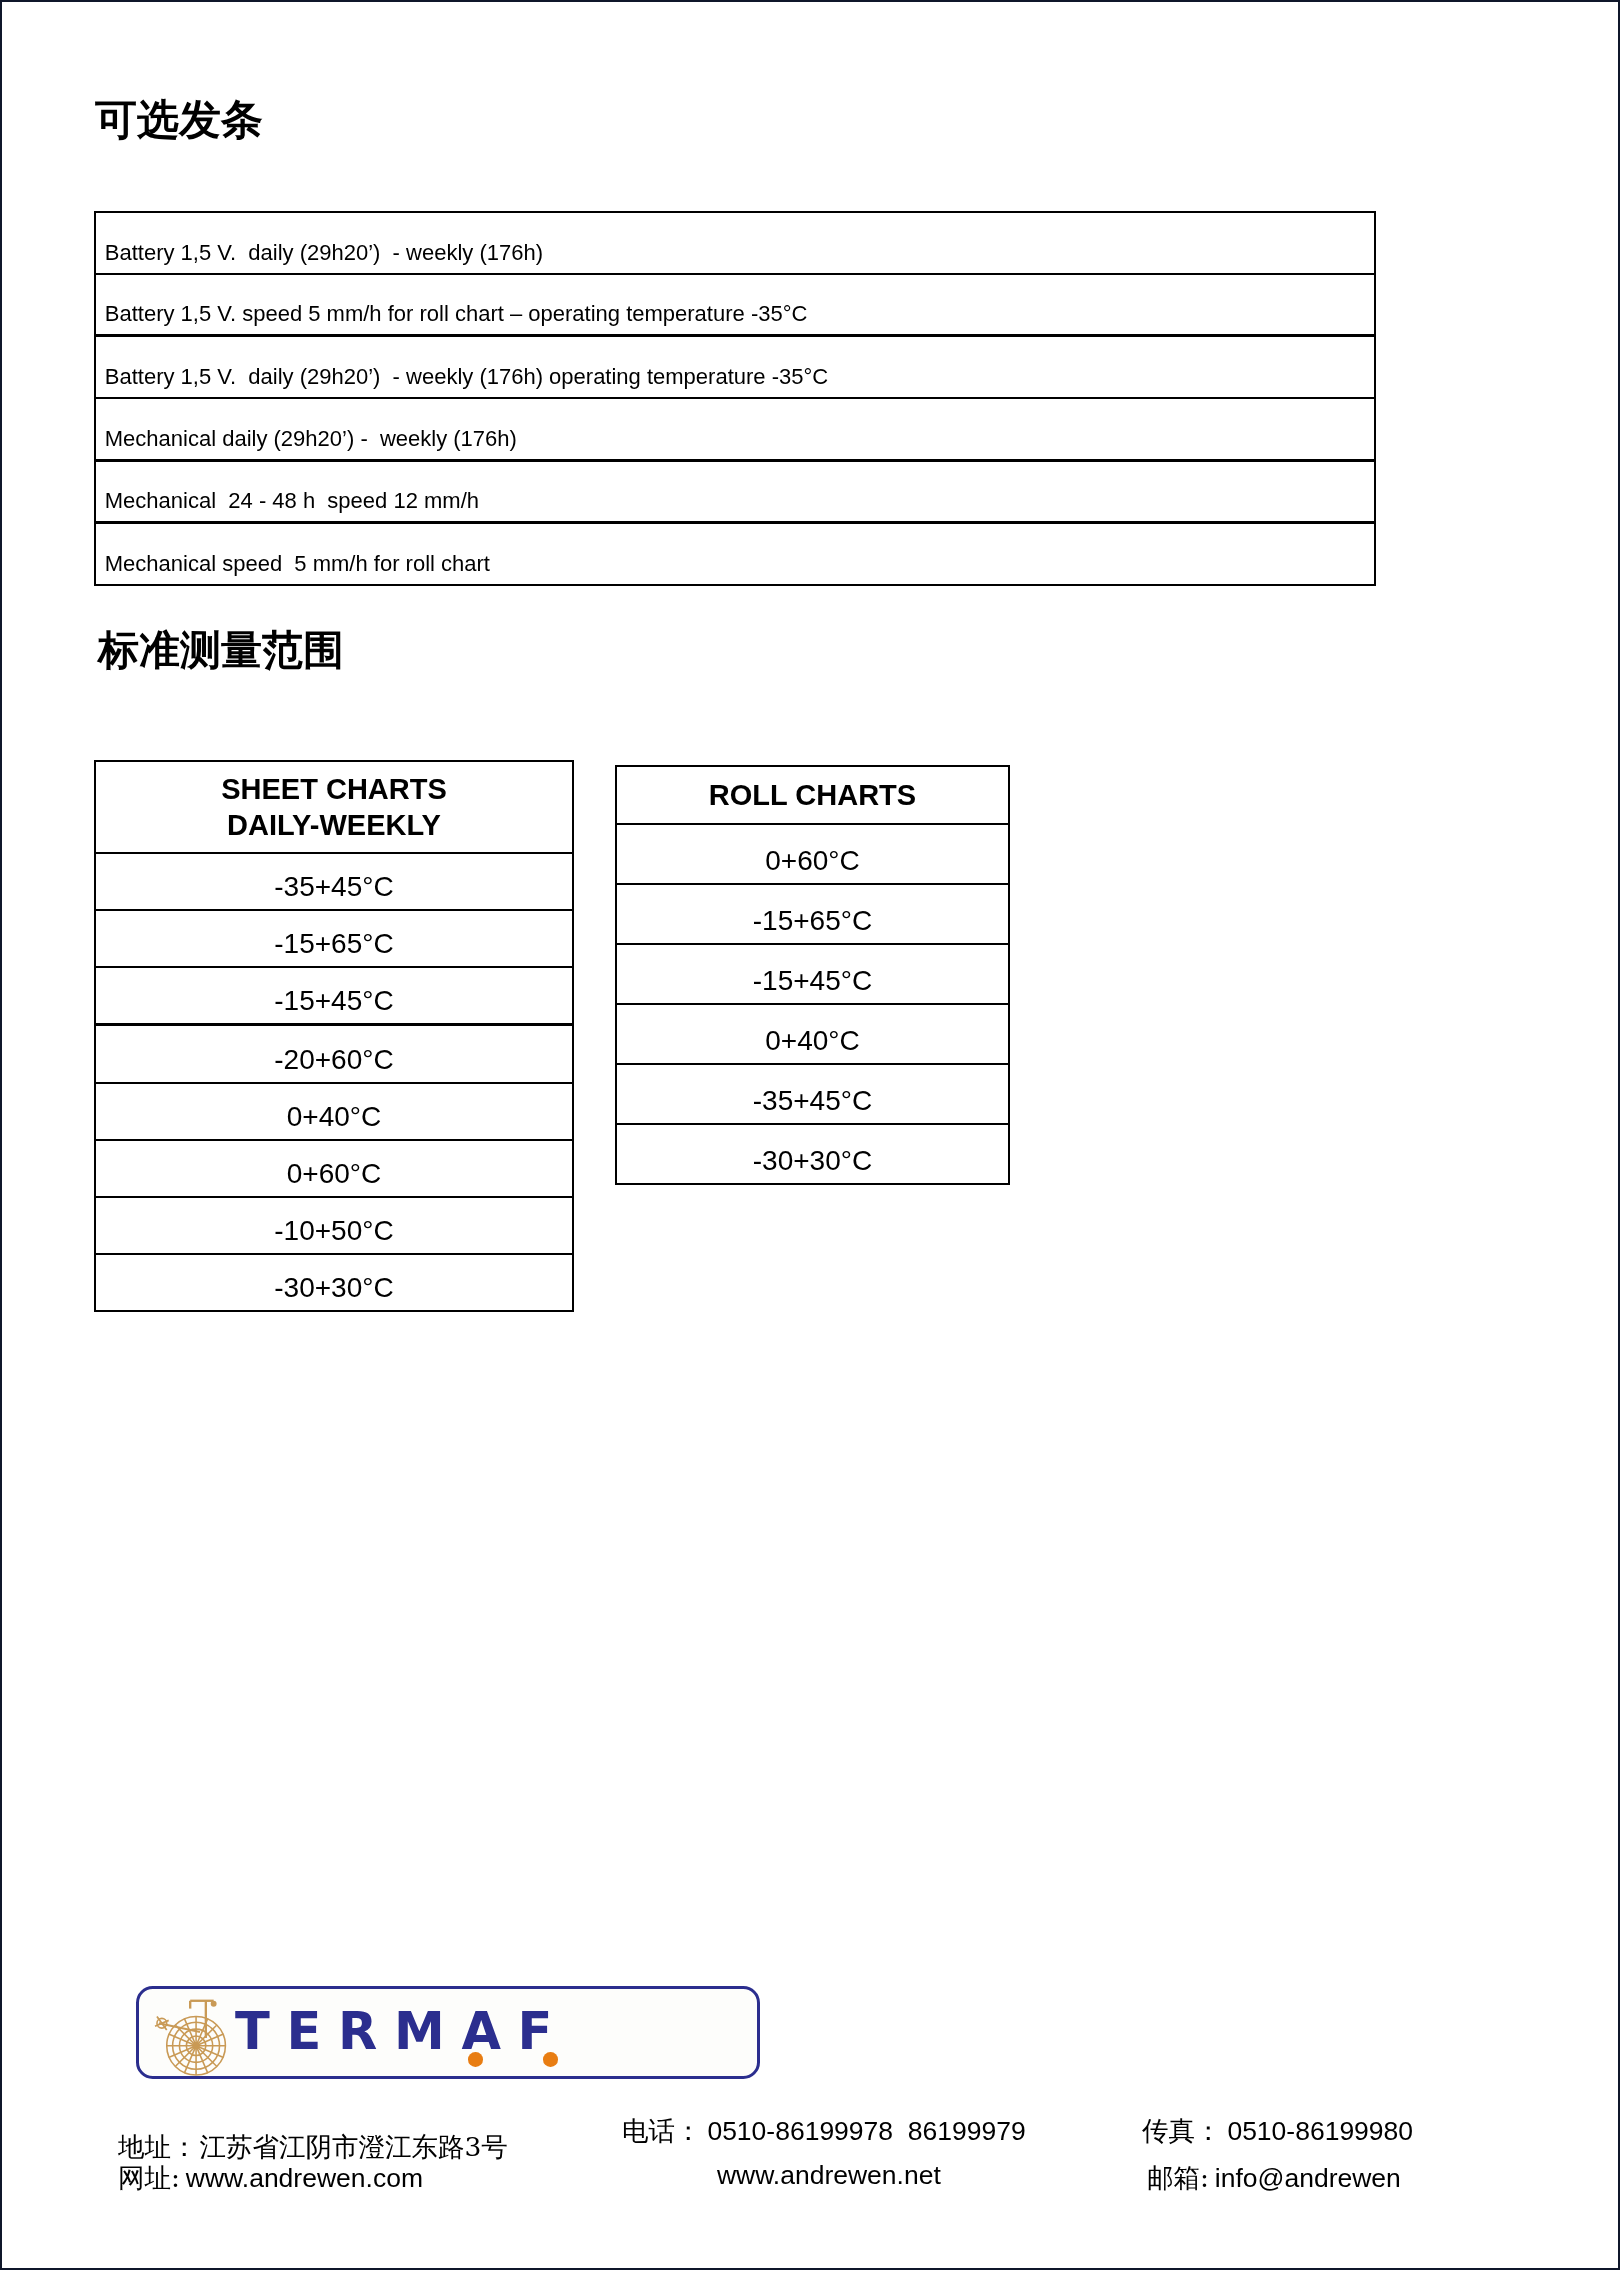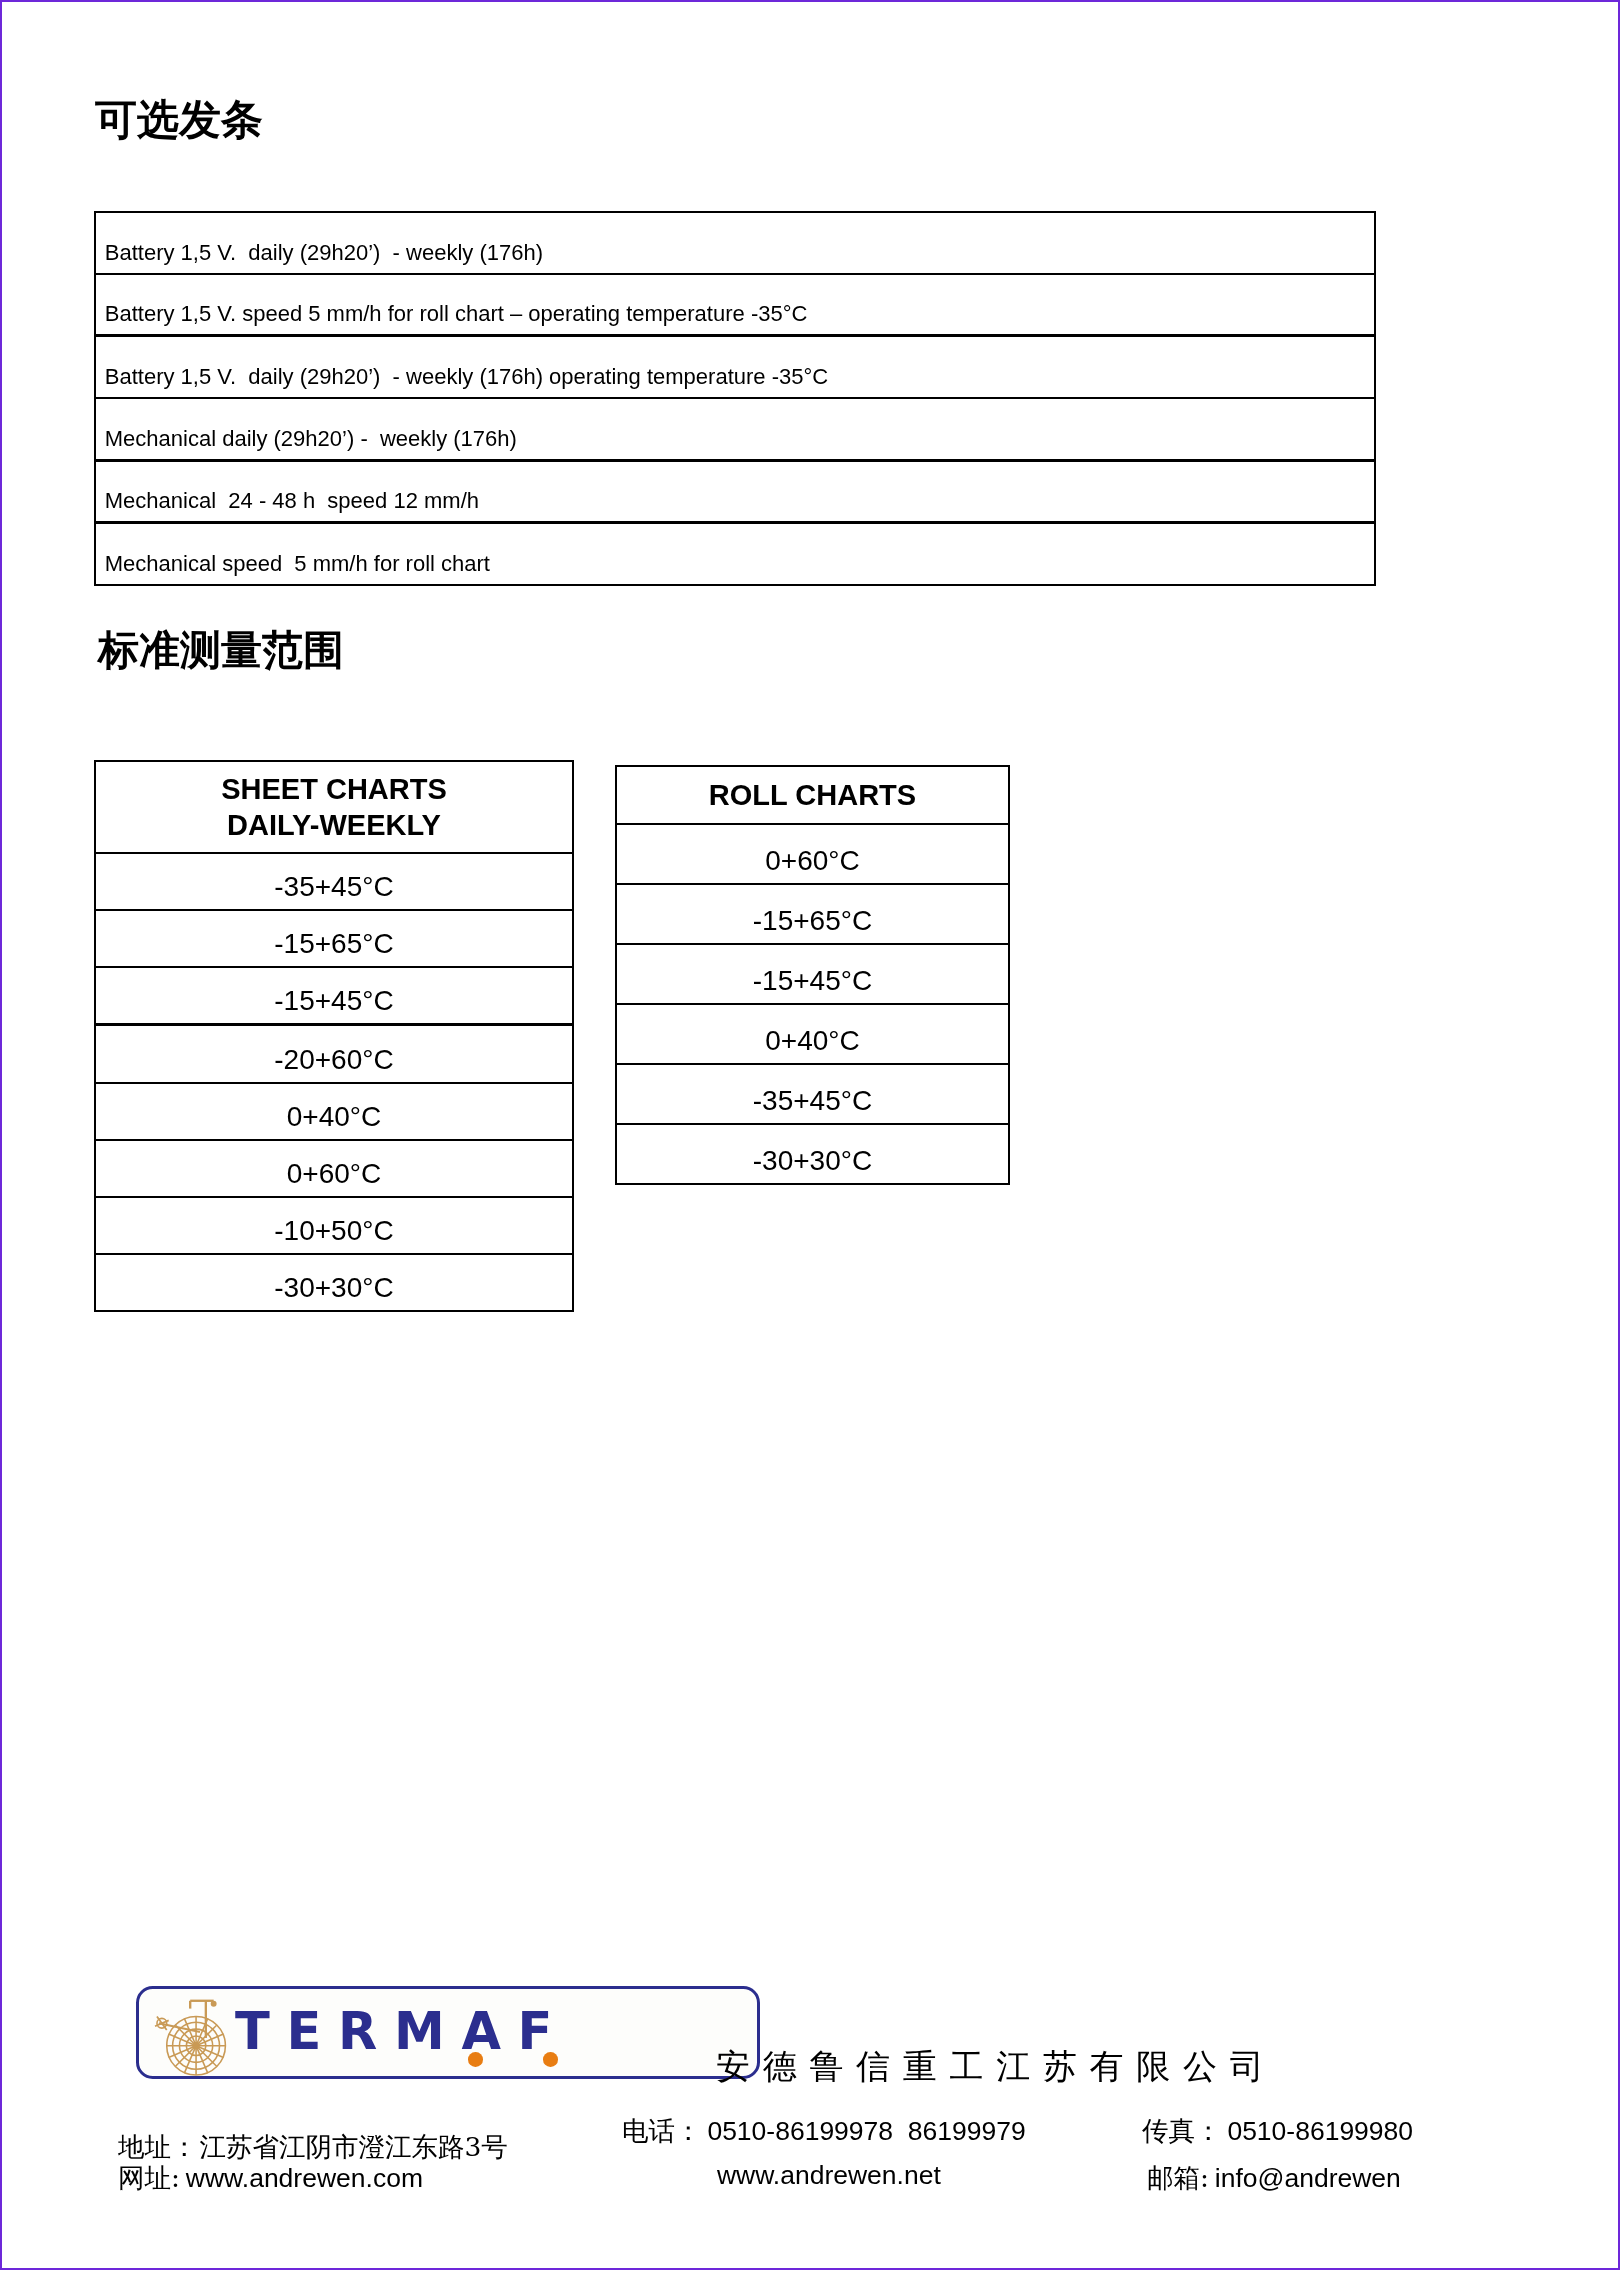--- a/index.html
+++ b/index.html
@@ -1,20 +1,20 @@
 <!DOCTYPE html>
 <html><head>
 <meta charset="utf-8">
 <style>
   html,body{margin:0;padding:0;background:#888;}
   #page{
     position:relative;
     width:1620px;height:2270px;
     background:#ffffff;
-    border:2px solid #6d28d9;
+    border:2px solid #0f172a;
     box-sizing:border-box;
     font-family:"Liberation Sans",sans-serif;
     color:#000;
     overflow:hidden;
   }
   .cjk-heading{
     position:absolute;
     font-family:"DejaVu Serif",serif;
     font-weight:600;
     color:#000;
@@ -169,21 +169,20 @@
         <path d="M14 33 L56 42" stroke-width="2.2"></path>
         <path d="M12 26 L22 40 M10 36 L24 30" stroke-width="1.8"></path>
         <circle cx="17" cy="33" r="5"></circle>
       </g>
     </svg>
     <span id="logo-wordmark">TERMAF</span>
     <span id="logo-dot-m" class="logo-dot"></span>
     <span id="logo-dot-a" class="logo-dot"></span>
   </div>
 
-  <div id="company-name">安德鲁信重工江苏有限公司</div>
 
   <div id="contact-line-1" class="contact-line">
     <span class="contact-group g-addr">
       <span class="clabel">地址：</span>
       <span class="cvalue cjk">江苏省江阴市澄江东路3号</span>
     </span>
     <span class="contact-group g-phone">
       <span class="clabel">电话：</span>
       <span class="cvalue">0510-86199978  86199979</span>
     </span>

